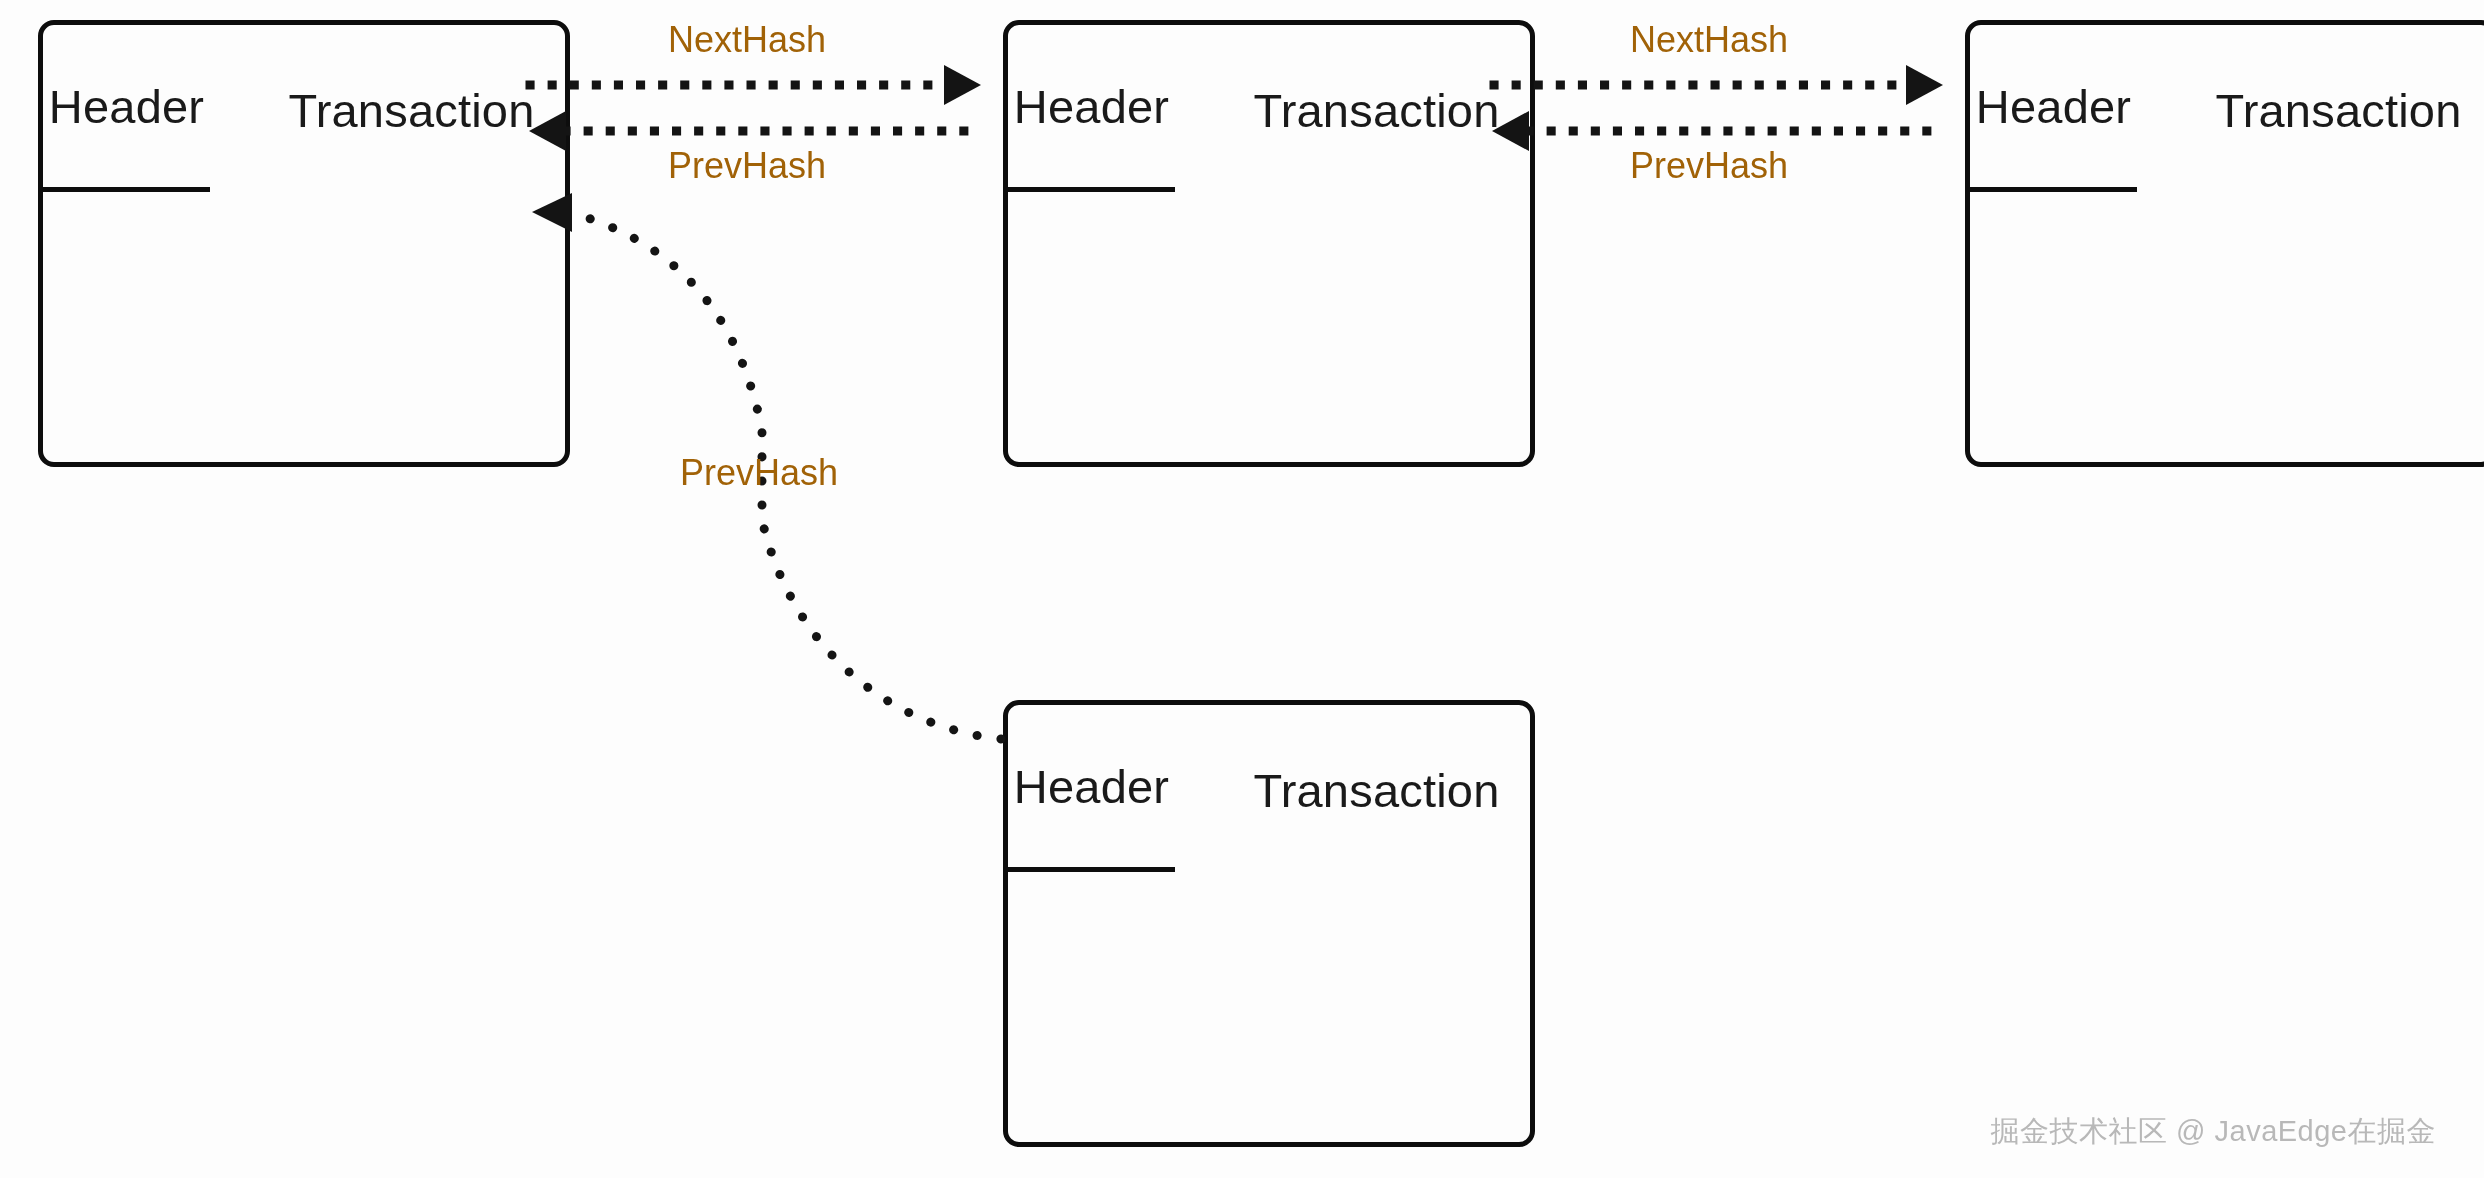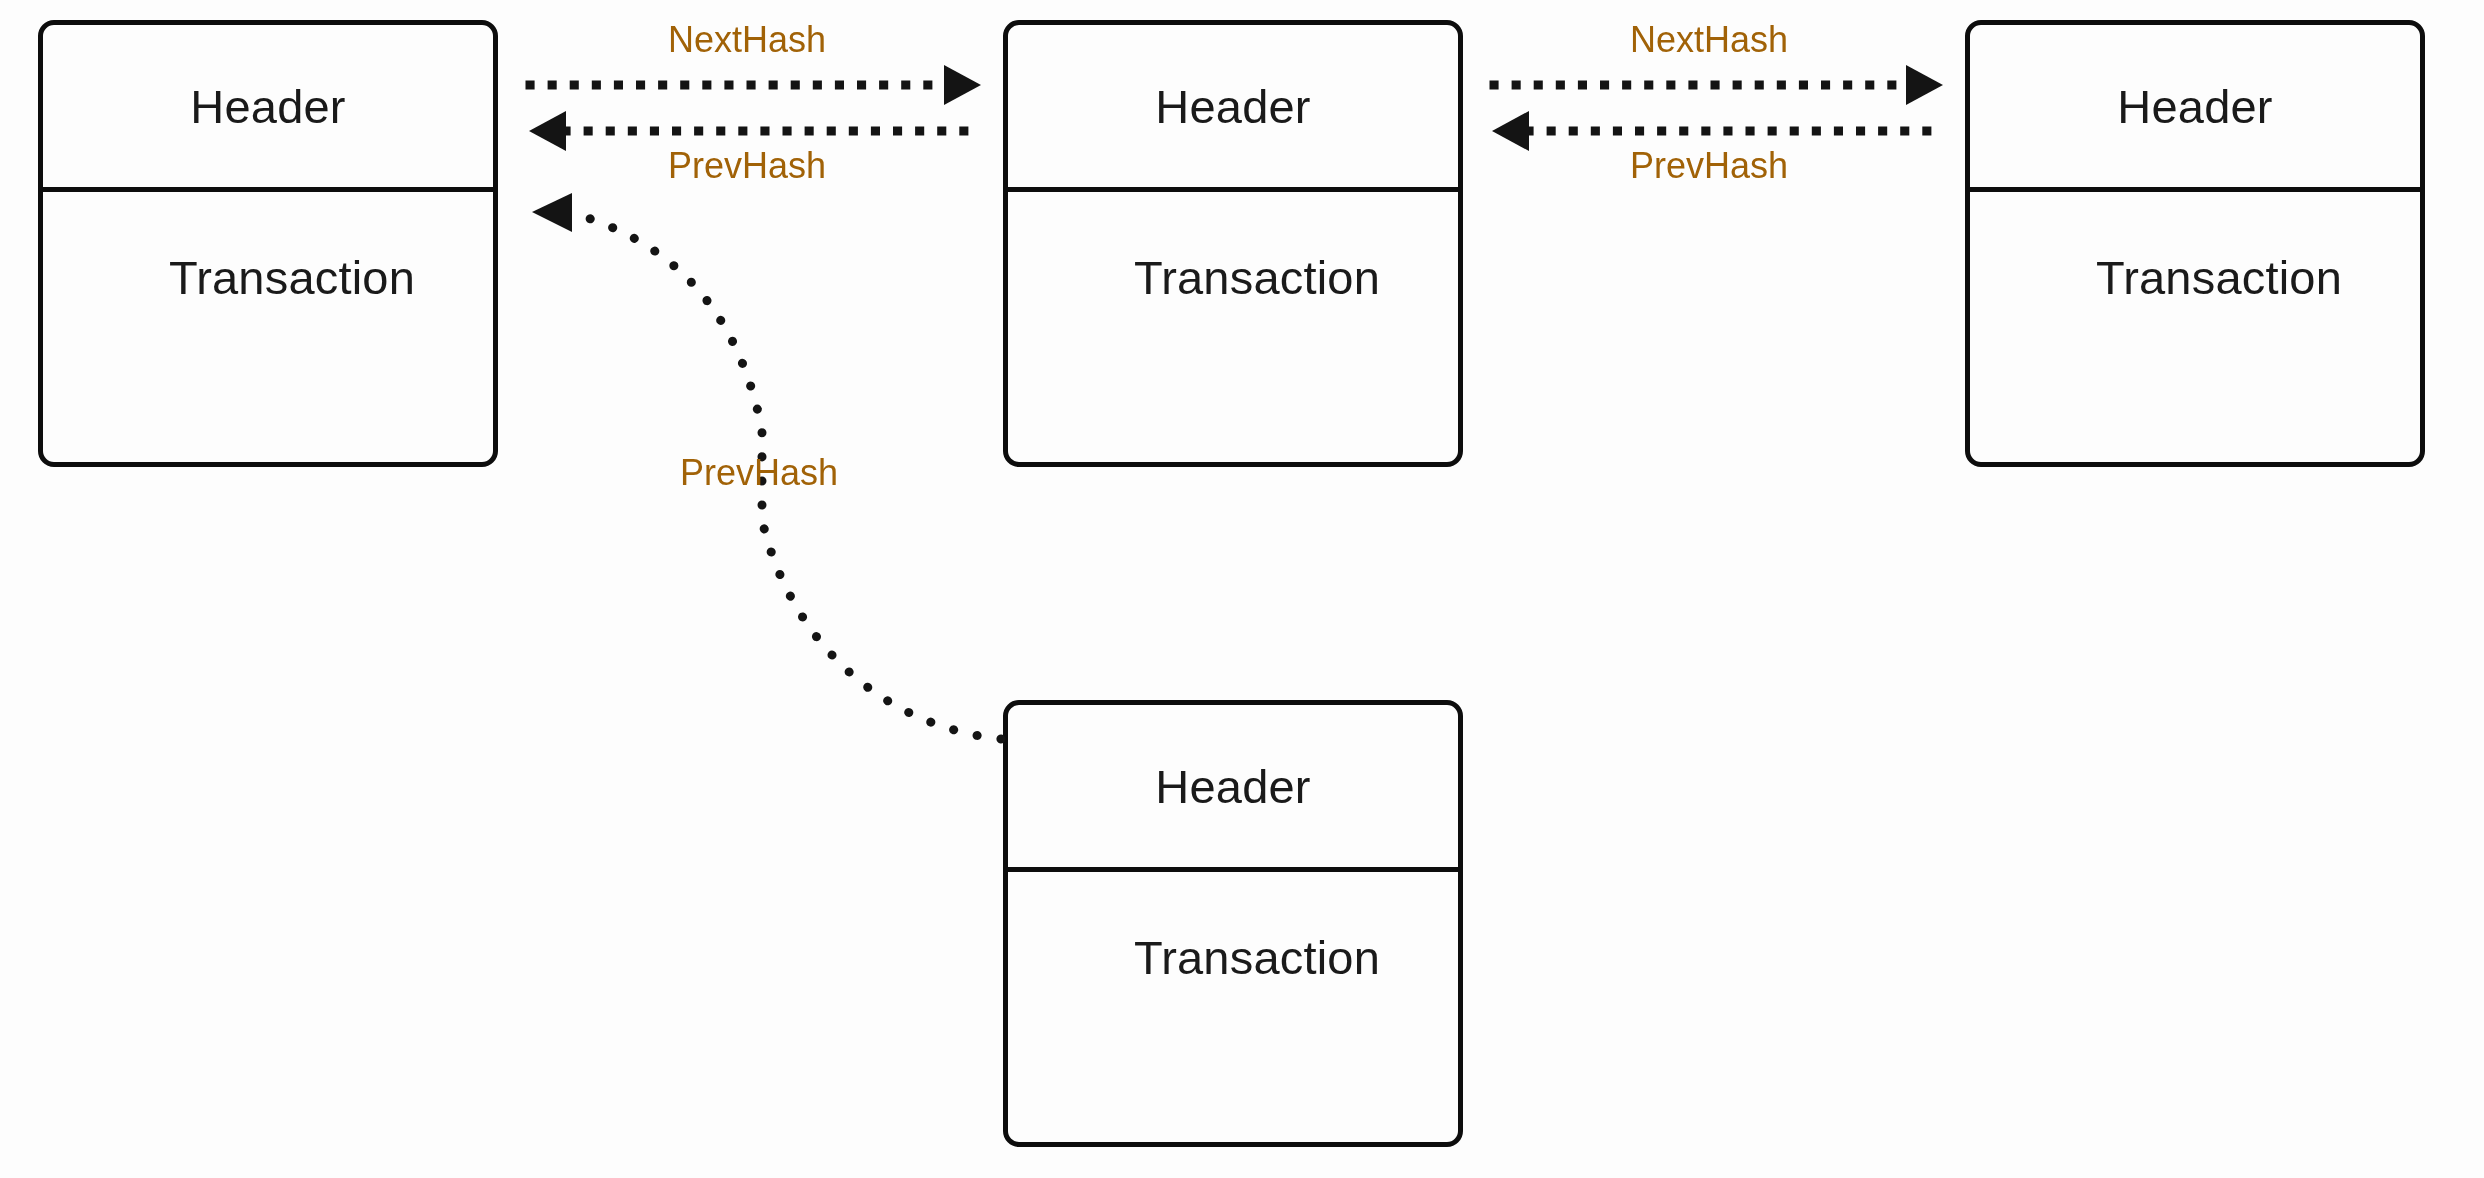--- a/index.html
+++ b/index.html
@@ -14,28 +14,28 @@
     position: relative;
     width: 2484px;
     height: 1178px;
     background: #fdfdfd;
     overflow: hidden;
   }
 
   
   .block {
     position: absolute;
-    width: 460px;
+    width: 532px;
     height: 447px;
     border: 5px solid #0d0d0d;
     border-radius: 16px;
     background: #fdfdfd;
     box-sizing: border-box;
     display: flex;
-    flex-direction: column;
+    flex-direction: row;
   }
   .block-header-cell {
     height: 167px;
     flex: 0 0 167px;
     border-bottom: 5px solid #0d0d0d;
     display: flex;
     align-items: center;
     justify-content: center;
     box-sizing: border-box;
   }
@@ -181,14 +181,15 @@
   <div class="arrow-label" style="left:668px; top:22px;">NextHash</div>
 
   <div class="arrow-label" style="left:668px; top:148px;">PrevHash</div>
 
   <div class="arrow-label" style="left:1630px; top:22px;">NextHash</div>
 
   <div class="arrow-label" style="left:1630px; top:148px;">PrevHash</div>
 
   <div class="arrow-label" style="left:680px; top:455px;">PrevHash</div>
 
+  <div id="watermark">掘金技术社区 @ JavaEdge在掘金</div>
 
 </div>
 
 </body></html>

